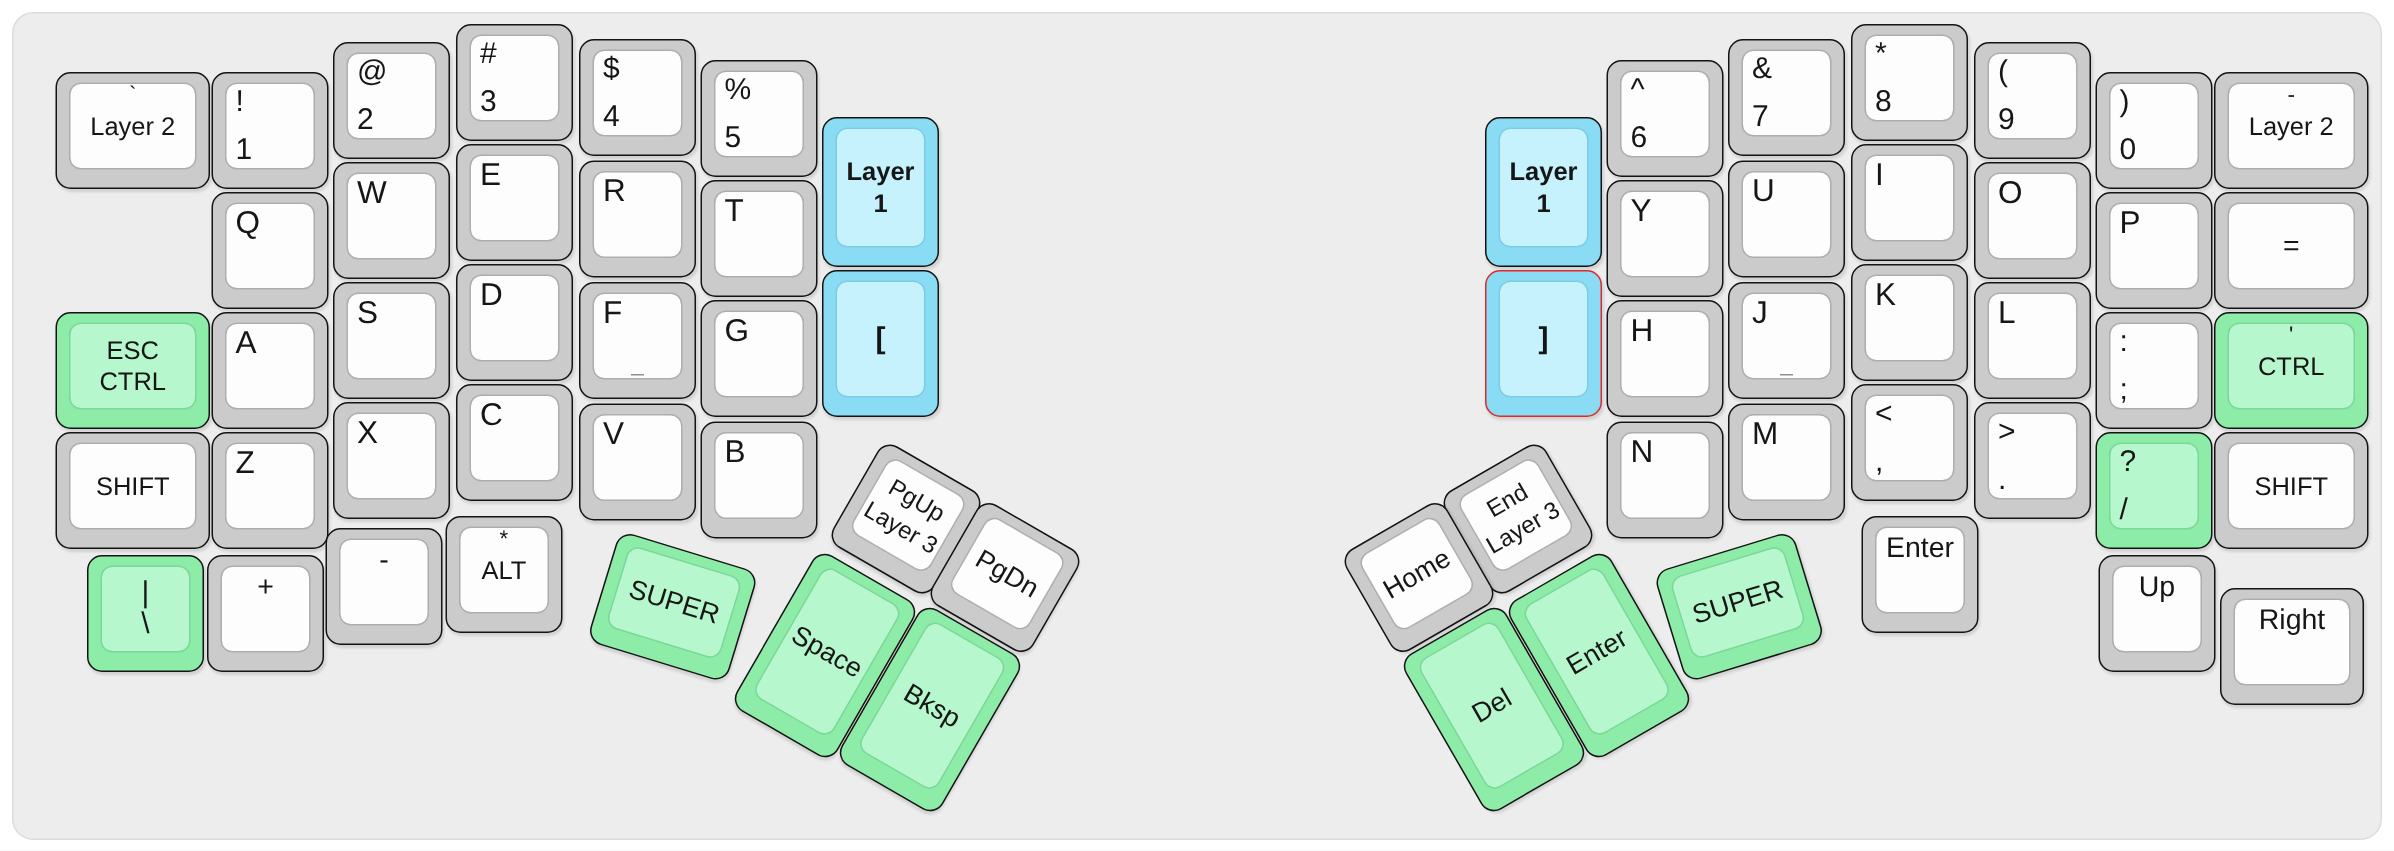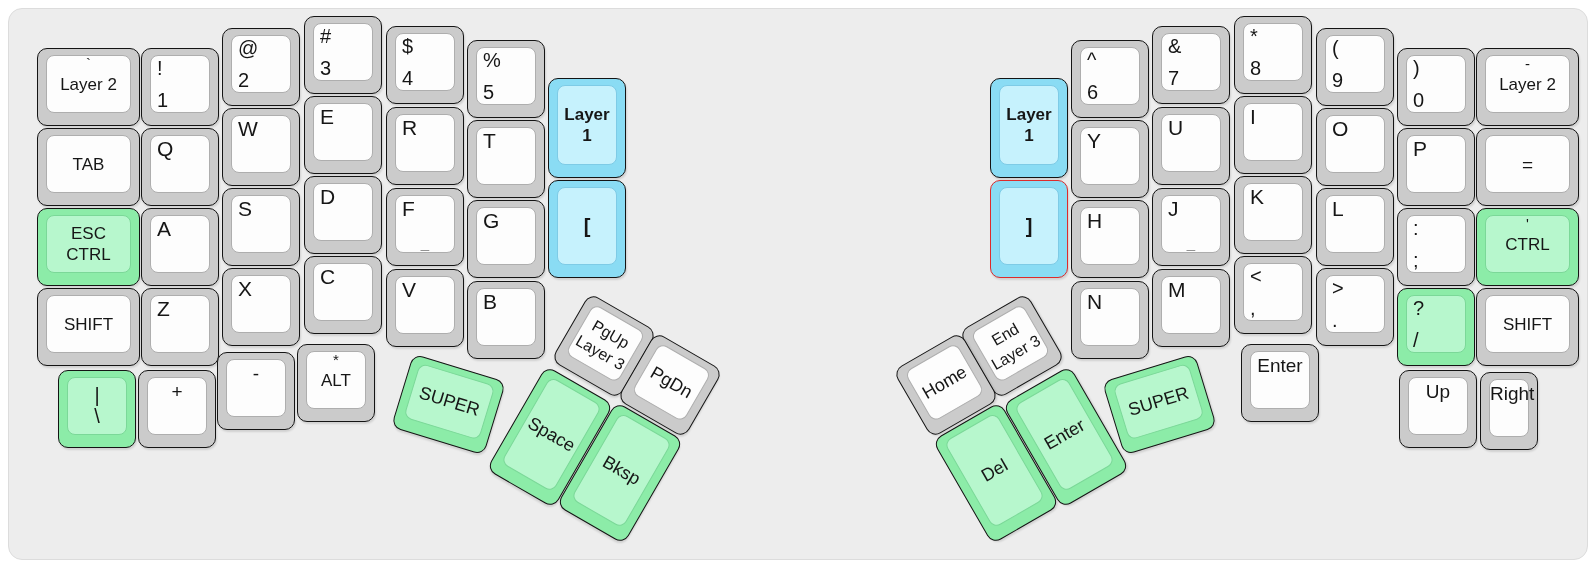--- a/index.html
+++ b/index.html
@@ -42,27 +42,20 @@
 <div id="panel" style="background: rgb(237, 237, 237);"></div>
 <div id="board">
     <div class="key white" style="left: 37px; top: 48px; width: 103px; height: 78px;">
       <div class="cap">
         <span class="l-hint">`</span>
         <span class="l-center" style="font-size: 17px;">
           <span class="l-line">Layer 2</span>
         </span>
       </div>
     </div>
-    <div class="key white" style="left: 37px; top: 128px; width: 103px; height: 78px;">
-      <div class="cap">
-        <span class="l-center" style="font-size: 17px;">
-          <span class="l-line">TAB</span>
-        </span>
-      </div>
-    </div>
     <div class="key green" style="left: 37px; top: 208px; width: 103px; height: 78px;">
       <div class="cap">
         <span class="l-center" style="font-size: 17px;">
           <span class="l-line">ESC</span>
           <span class="l-line">CTRL</span>
         </span>
       </div>
     </div>
     <div class="key white" style="left: 37px; top: 288px; width: 103px; height: 78px;">
       <div class="cap">
@@ -410,21 +403,21 @@
         </span>
       </div>
     </div>
     <div class="key white" style="left: 1476px; top: 288px; width: 103px; height: 78px;">
       <div class="cap">
         <span class="l-center" style="font-size: 17px;">
           <span class="l-line">SHIFT</span>
         </span>
       </div>
     </div>
-    <div class="key white" style="left: 1480px; top: 372px; width: 58px; height: 78px;">
+    <div class="key white" style="left: 1480px; top: 392px; width: 96px; height: 78px;">
       <div class="cap">
         <span class="l-top">Right</span>
       </div>
     </div>
     <div class="key green" style="left: 1111px; top: 366px; width: 97px; height: 77px; transform: rotate(-17deg);">
       <div class="cap">
         <span class="l-center" style="font-size: 18px;">
           <span class="l-line">SUPER</span>
         </span>
       </div>

